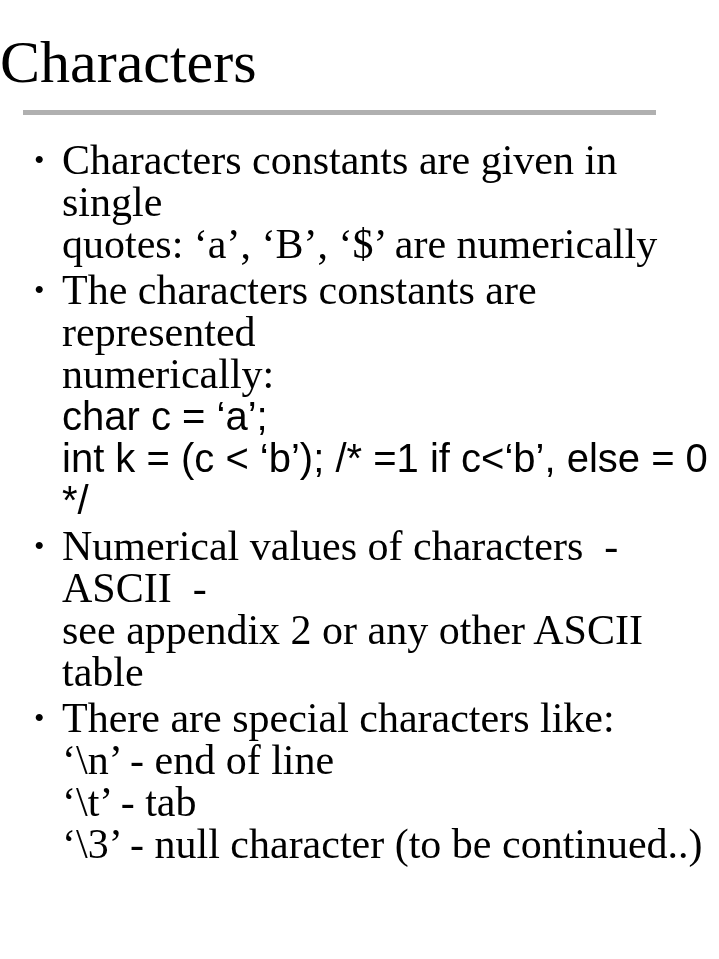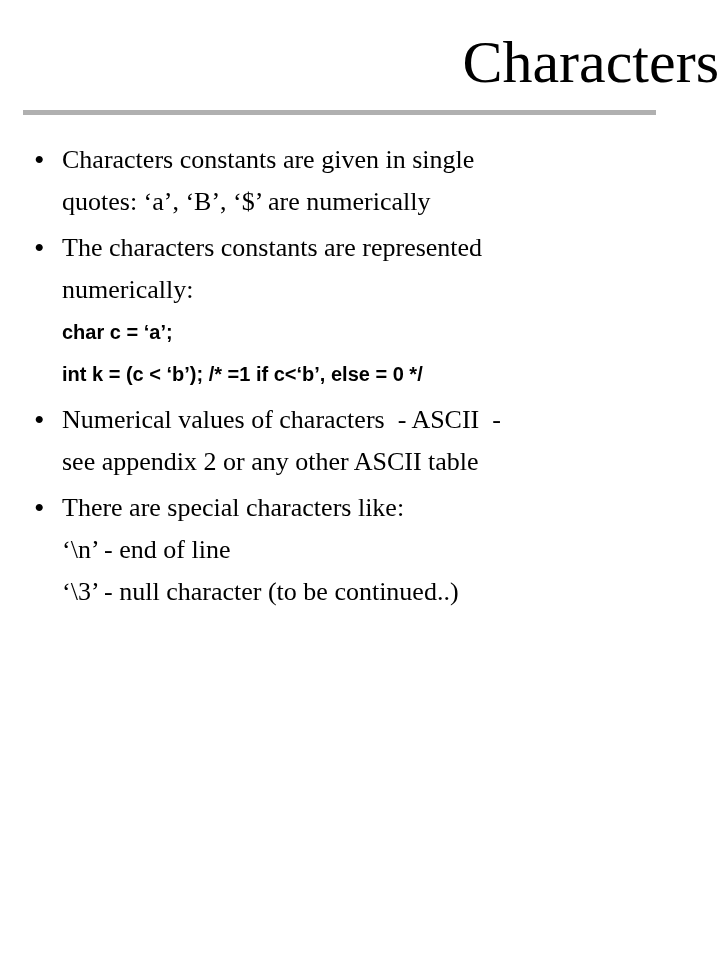--- a/index.html
+++ b/index.html
@@ -11,21 +11,21 @@
     position: relative;
     width: 719px;
     height: 959px;
     background: #ffffff;
     color: #000000;
     overflow: hidden;
     font-family: "Liberation Serif", serif;
   }
   .slide-title {
     margin: 30px 0 0 0;
-    text-align: right;
+    text-align: left;
     font-size: 60px;
     line-height: 64px;
     font-weight: normal;
     font-family: "Liberation Serif", serif;
     letter-spacing: 0px;
   }
   .title-underline {
     margin: 16px 0 0 23px;
     width: 633px;
     height: 5px;
@@ -46,31 +46,30 @@
     flex: 0 0 28px;
     font-size: 30px;
     line-height: 42px;
     font-family: "Liberation Serif", serif;
   }
   .bullet-content {
     flex: 1 1 auto;
     min-width: 0;
   }
   .text-line {
-    font-size: 26px;
+    font-size: 42px;
     line-height: 42px;
     white-space: pre-wrap;
     font-family: "Liberation Serif", serif;
   }
   .code-line {
-    font-size: 20px;
+    font-size: 40px;
     line-height: 42px;
     white-space: pre-wrap;
     font-family: "Liberation Sans", sans-serif;
-    font-weight: bold;
   }
 </style>
 </head>
 <body>
 
 <div class="slide">
 
   <h1 class="slide-title">Characters</h1>
 
   <div class="title-underline"></div>
@@ -101,18 +100,19 @@
         <div class="text-line">Numerical values of characters  - ASCII  -</div>
         <div class="text-line">see appendix 2 or any other ASCII table</div>
       </div>
     </div>
 
     <div class="bullet">
       <span class="bullet-marker">•</span>
       <div class="bullet-content">
         <div class="text-line">There are special characters like:</div>
         <div class="text-line">‘\n’ - end of line</div>
+        <div class="text-line">‘\t’ - tab</div>
         <div class="text-line">‘\3’ - null character (to be continued..)</div>
       </div>
     </div>
 
   </div>
 </div>
 
 </body></html>

